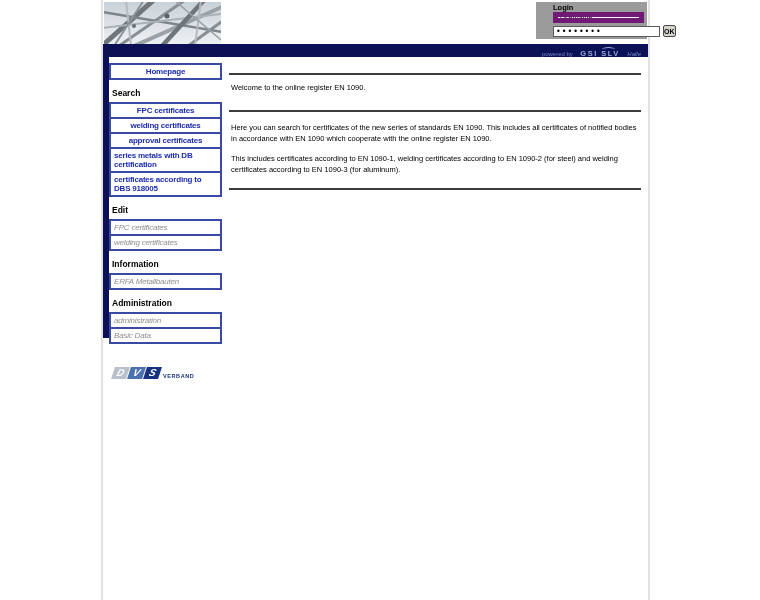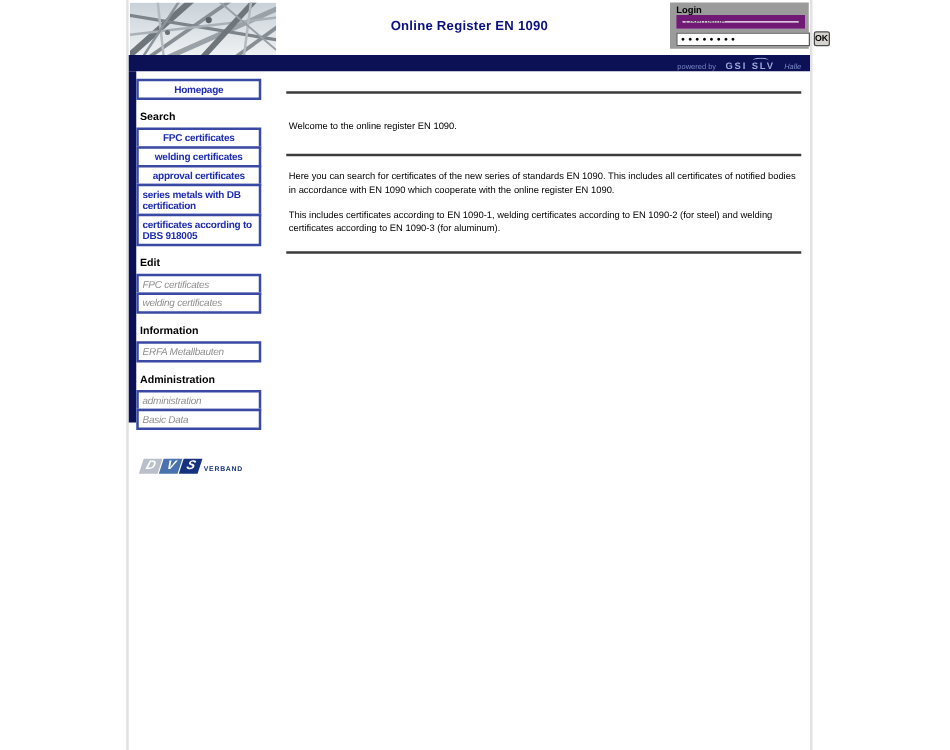--- a/index.html
+++ b/index.html
@@ -7,21 +7,21 @@
   .page { position:absolute; left:101px; top:0; width:549px; height:600px; background:#fff;
           border-left:2px solid #e2e2e2; border-right:2px solid #e2e2e2; }
 
   
   .header { position:relative; height:44px; background:#fff; }
   .photo { position:absolute; left:1px; top:2px; width:117px; height:42px; overflow:hidden; }
   .photo svg { display:block; width:100%; height:100%; }
   .title { position:absolute; left:0; right:0; top:15px; text-align:center;
            font-weight:bold; font-size:10.5px; color:#0b1280; letter-spacing:0.2px; }
   .login { position:absolute; right:1px; top:2px; width:111px; height:37px;
-           background:#9b9b9b; padding:1px 3px 2px 5px; }
+           background:#9b9b9b; padding:1px 3px 2px 17px; }
   .login-label { font-weight:bold; font-size:7.5px; color:#000; line-height:9px; }
   .login-user { display:block; width:100%; height:11px; border:5px solid #701a75; background:#fff;
                 font-size:7px; padding:0 2px; font-family:"Liberation Sans", sans-serif; }
   .login-row { display:flex; gap:3px; margin-top:2px; align-items:center; }
   .login-pass { flex:1; height:11px; border:1px solid #5a5a5a; background:#fff;
                 font-size:8px; letter-spacing:1px; padding:0 2px; font-family:"DejaVu Sans", sans-serif; }
   .login-ok { width:22px; height:12px; font-size:7px; font-weight:bold; line-height:9px;
               background:#d6d3ce; border:1px solid #4a4a4a; border-radius:2px; padding:0;
               font-family:"Liberation Sans", sans-serif; }
 
@@ -31,21 +31,21 @@
   .pw-brand  { font-size:7.5px; font-weight:bold; color:#9aa8da; letter-spacing:1.5px; margin:0 3px; position:relative; display:inline-block; }
   .pw-brand::before { content:""; position:absolute; top:0px; left:55%; width:13px; height:4px;
                       border-top:1px solid #9aa8da; border-radius:50% 50% 0 0; }
   .pw-suffix { font-size:6px; font-style:italic; color:#7888c4; }
 
   
   .bodyarea { display:flex; position:relative; min-height:543px; }
   .stripe { position:absolute; left:0; top:0; width:6px; height:281px; background:#0c1054; }
   .sidebar { width:119px; padding-left:6px; position:relative; flex:none; }
   .menu { padding-top:3px; }
-  .item { display:block; width:100px; border:2px solid #3a4aa4; background:#fff;
+  .item { display:block; width:113px; border:2px solid #3a4aa4; background:#fff;
           font-weight:bold; font-size:8px; line-height:9px; letter-spacing:-0.2px;
           color:#1f2db0; padding:2px 3px; text-decoration:none; margin-top:-2px; }
   .item.first { margin-top:0; }
   .item.homepage { margin-top:3px; }
   .item.center { text-align:center; }
   .item.off { color:#8f8f8f; font-style:italic; font-weight:normal; text-align:left; }
   .group-heading { font-weight:bold; font-size:8.5px; color:#000; margin:8px 0 4px 3px; }
 
   
   .dvs { margin:18px 0 0 4px; white-space:nowrap; }
@@ -54,21 +54,21 @@
   .seg.d { background:#b9c0c9; }
   .seg.v { background:#4a72ae; }
   .seg.s { background:#16337f; }
   .verband { font-size:5.5px; font-weight:bold; color:#16337f; letter-spacing:0.6px;
              vertical-align:-2px; margin-left:2px; }
 
   
   .main { flex:1; padding:0 7px; color:#000; }
   .rule { border:none; border-top:2px solid #3c3c3c; margin:0; }
   .r1 { margin-top:16px; }
-  .welcome { font-size:7.5px; line-height:9px; margin:21px 0 18px 2px; }
+  .welcome { font-size:7.5px; line-height:9px; margin:8px 0 18px 2px; }
   .para { font-size:7.5px; line-height:11px; margin:10px 0 0 2px; max-width:420px; }
   .p2 { margin-top:9px; }
   .r3 { margin-top:13px; }
 </style>
 </head>
 <body>
 
 <div class="page">
 
   <div class="header">
@@ -89,21 +89,20 @@
         <line x1="58" y1="44" x2="102" y2="-4" stroke="#6e757b" stroke-width="4.5"></line>
         <line x1="84" y1="44" x2="120" y2="18" stroke="#878e94" stroke-width="3"></line>
         <line x1="22" y1="-2" x2="27" y2="44" stroke="#b4babf" stroke-width="2"></line>
         <line x1="97" y1="-2" x2="91" y2="44" stroke="#b4babf" stroke-width="2"></line>
         <line x1="40" y1="-2" x2="10" y2="44" stroke="#8d9499" stroke-width="2"></line>
         <line x1="70" y1="-2" x2="117" y2="38" stroke="#999fa5" stroke-width="1.5"></line>
         <circle cx="63" cy="14" r="2.5" fill="#5c6368"></circle>
         <circle cx="30" cy="24" r="2" fill="#6a7176"></circle>
       </svg>
     </div>
-    <div class="title">Online Register EN 1090</div>
     <div class="login">
       <div class="login-label">Login</div>
       <input class="login-user" type="text" value="Username" style="">
       <div class="login-row">
         <input class="login-pass" type="text" value="••••••••" style="">
         <button class="login-ok">OK</button>
       </div>
     </div>
   </div>
 

